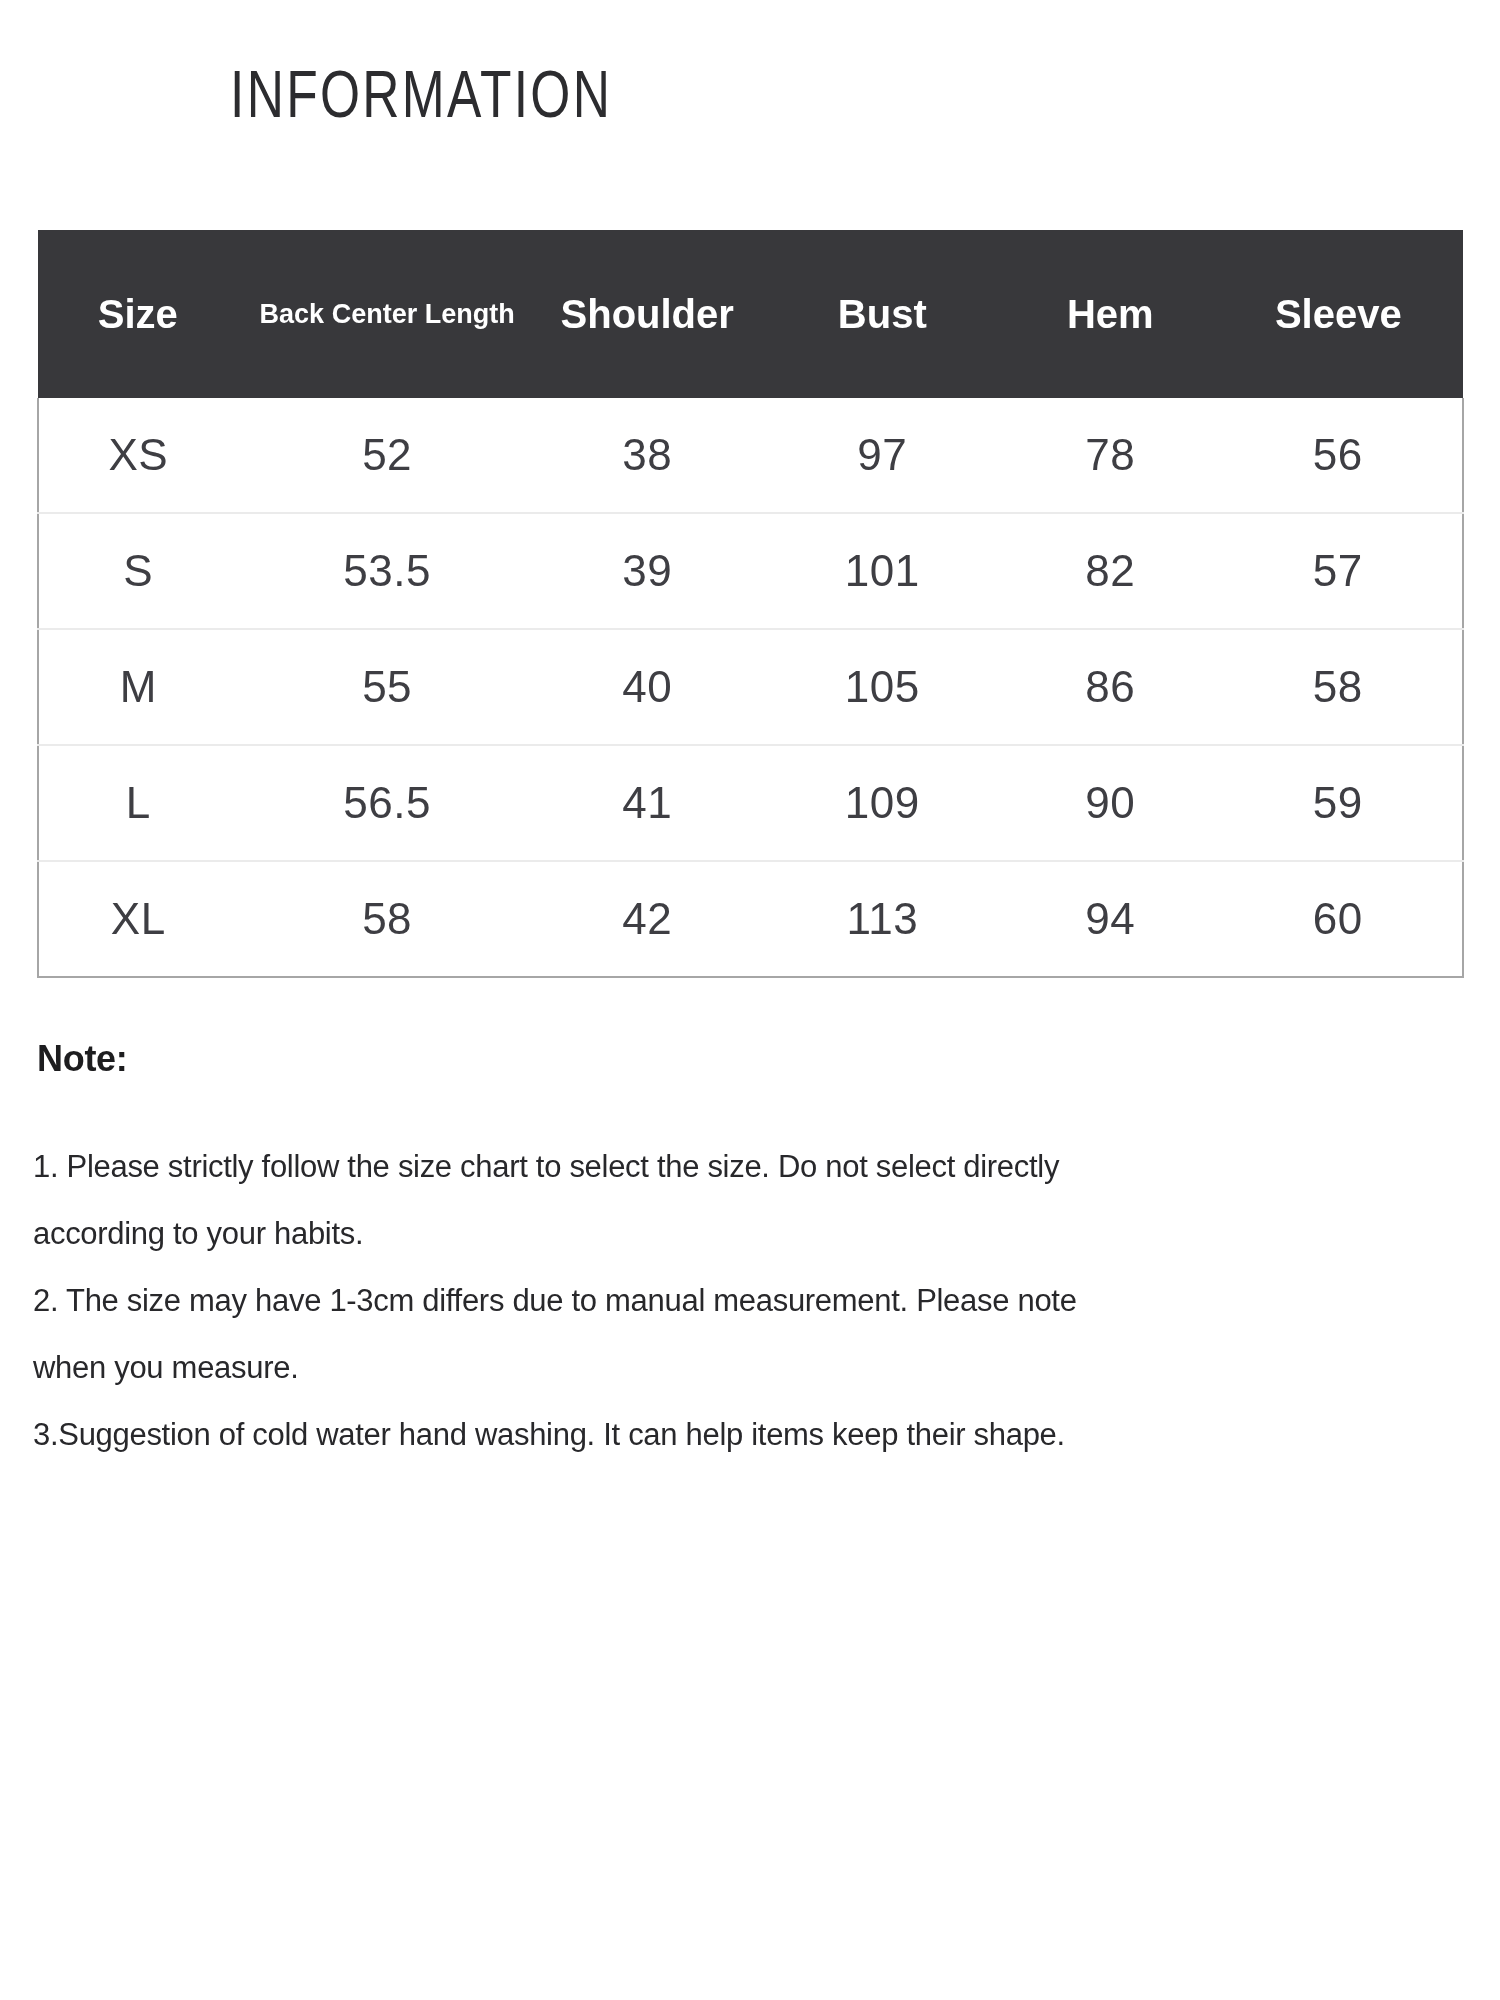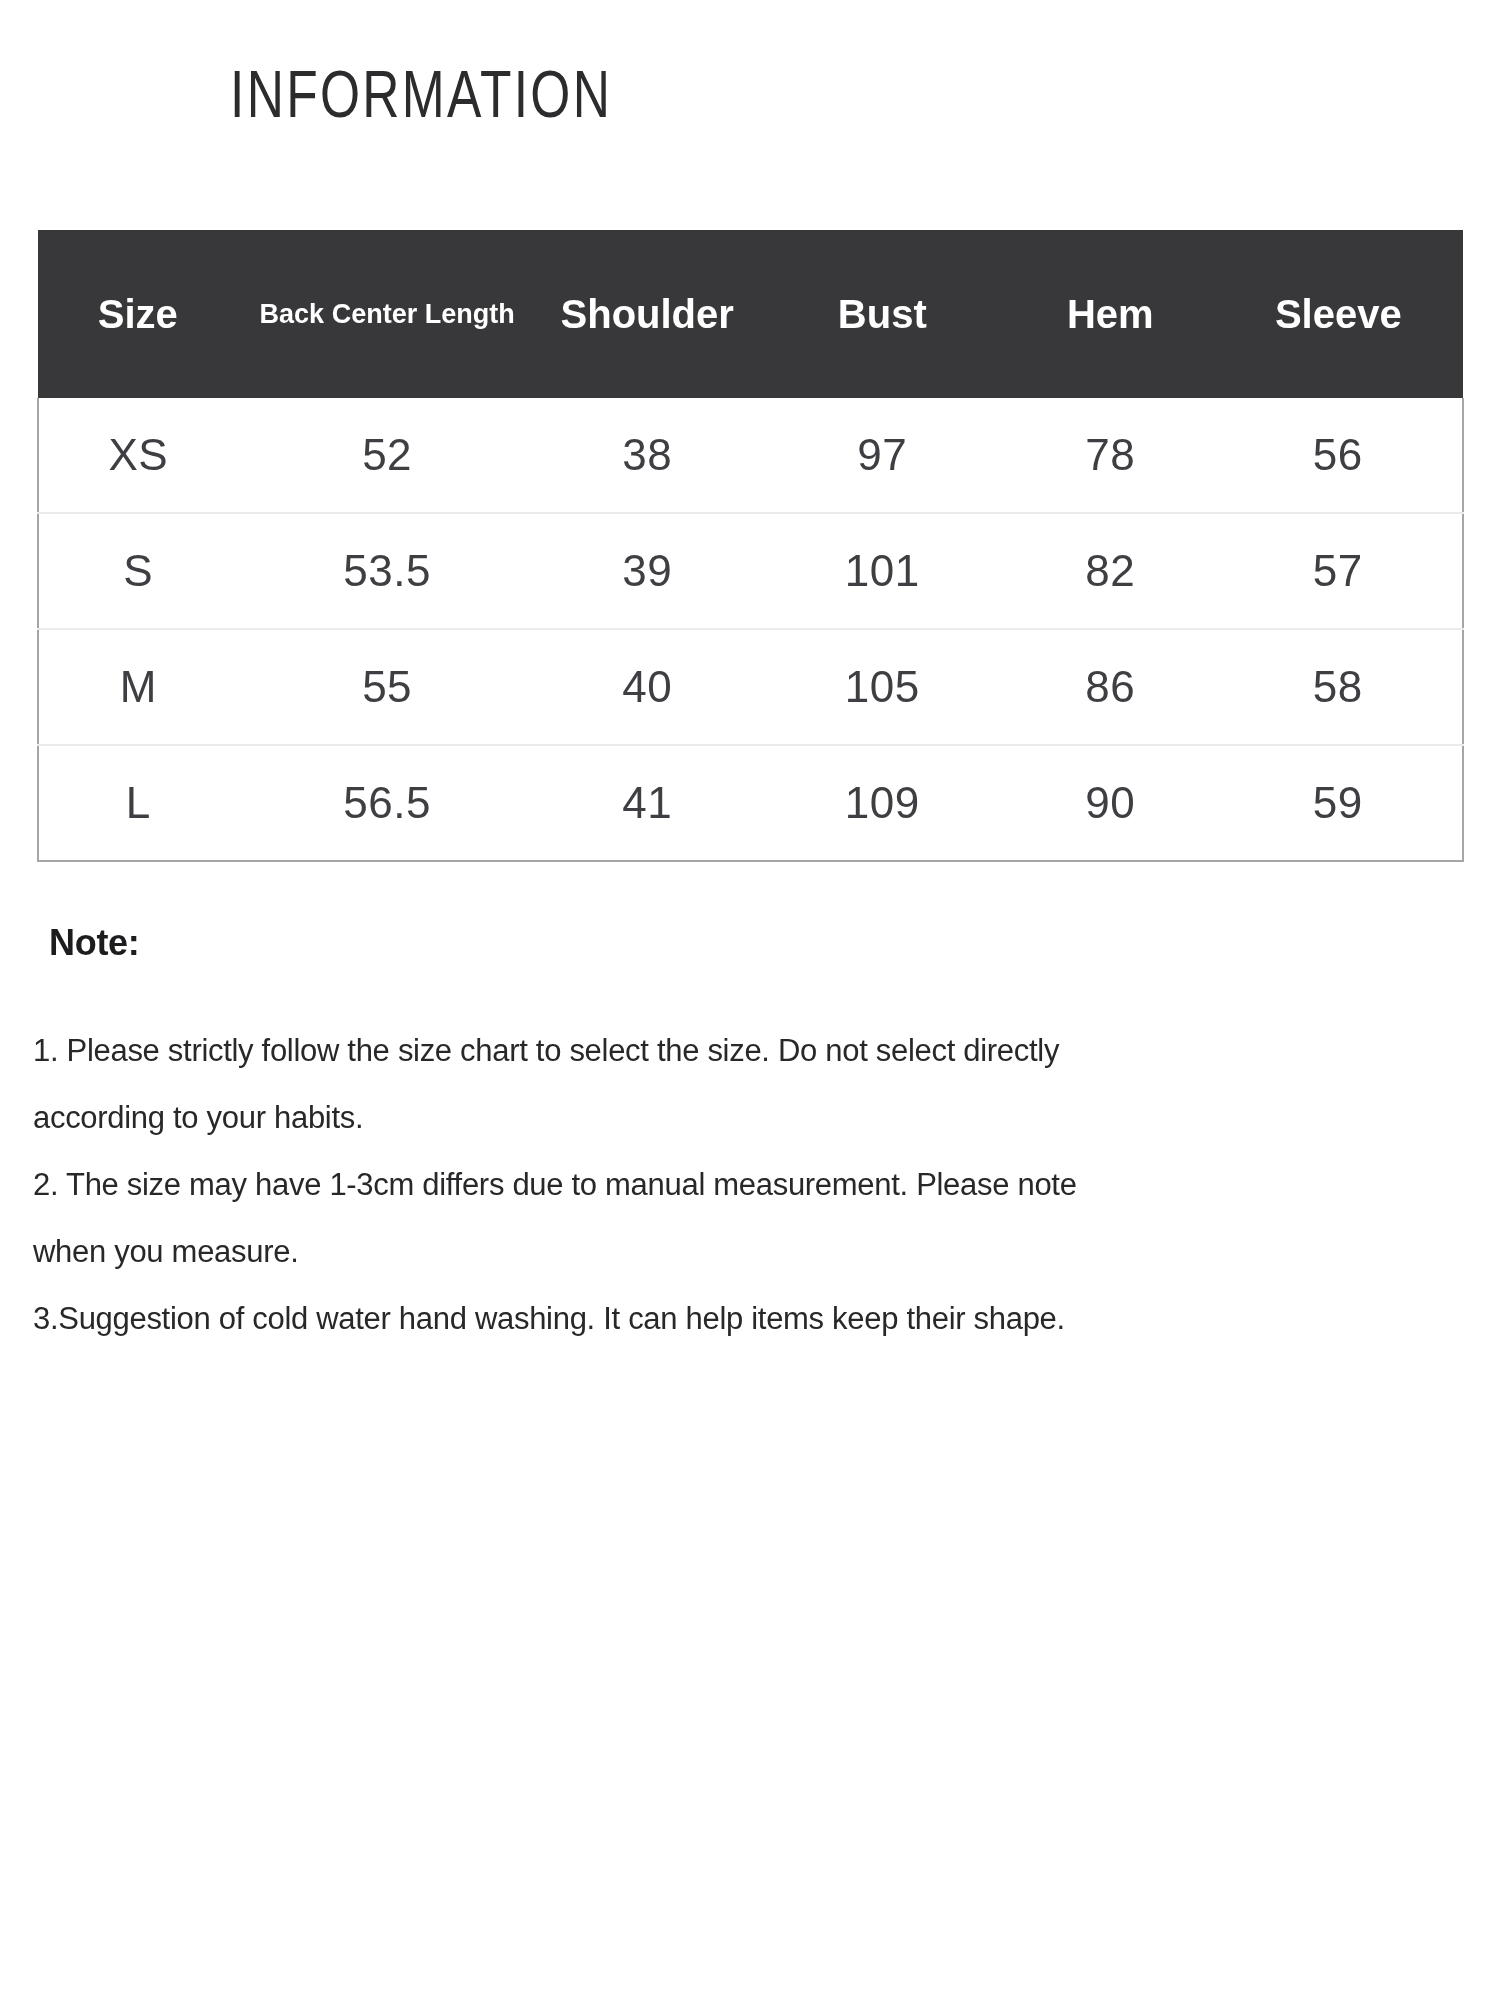--- a/index.html
+++ b/index.html
@@ -60,21 +60,21 @@
     padding: 0;
   }
   table.size-table tbody tr + tr td {
     border-top: 2px solid #ebebeb;
   }
   .notes {
     margin: 60px 0 0 33px;
     width: 1200px;
   }
   .notes-heading {
-    margin: 16px;
+    margin: 4px;
     font-size: 36px;
     font-weight: 700;
     color: #1d1d1f;
     letter-spacing: -0.3px;
   }
   .notes-body {
     margin-top: 66px;
     font-size: 31px;
     line-height: 42px;
     color: #28282b;
@@ -137,20 +137,28 @@
         <td>58</td>
       </tr>
       <tr>
         <td>L</td>
         <td>56.5</td>
         <td>41</td>
         <td>109</td>
         <td>90</td>
         <td>59</td>
       </tr>
+      <tr>
+        <td>XL</td>
+        <td>58</td>
+        <td>42</td>
+        <td>113</td>
+        <td>94</td>
+        <td>60</td>
+      </tr>
     </tbody>
   </table>
 
   <section class="notes">
     <h2 class="notes-heading">Note:</h2>
     <div class="notes-body">
       <div class="note-line">1. Please strictly follow the size chart  to select the size. Do not select directly</div>
       <div class="note-line">according to your habits.</div>
       <div class="note-line">2. The size may have 1-3cm differs due to manual measurement. Please note</div>
       <div class="note-line">when you measure.</div>

